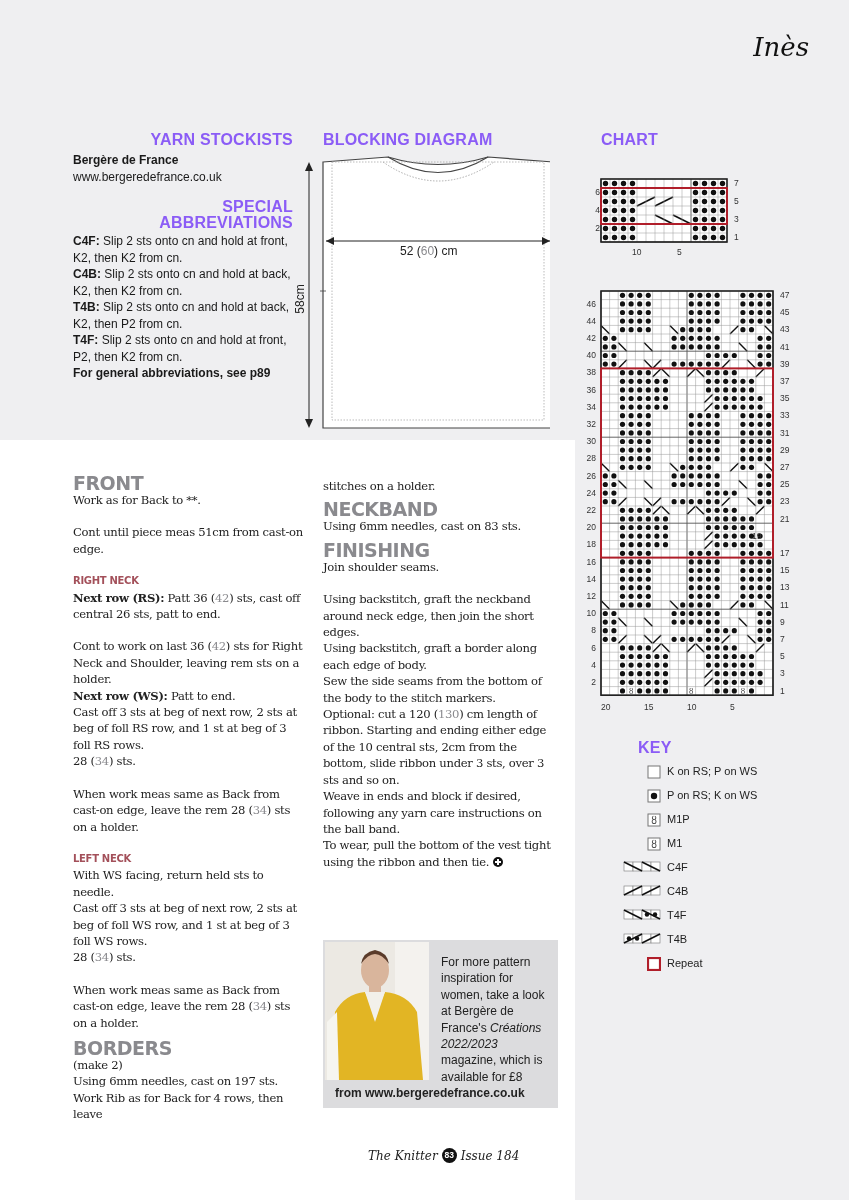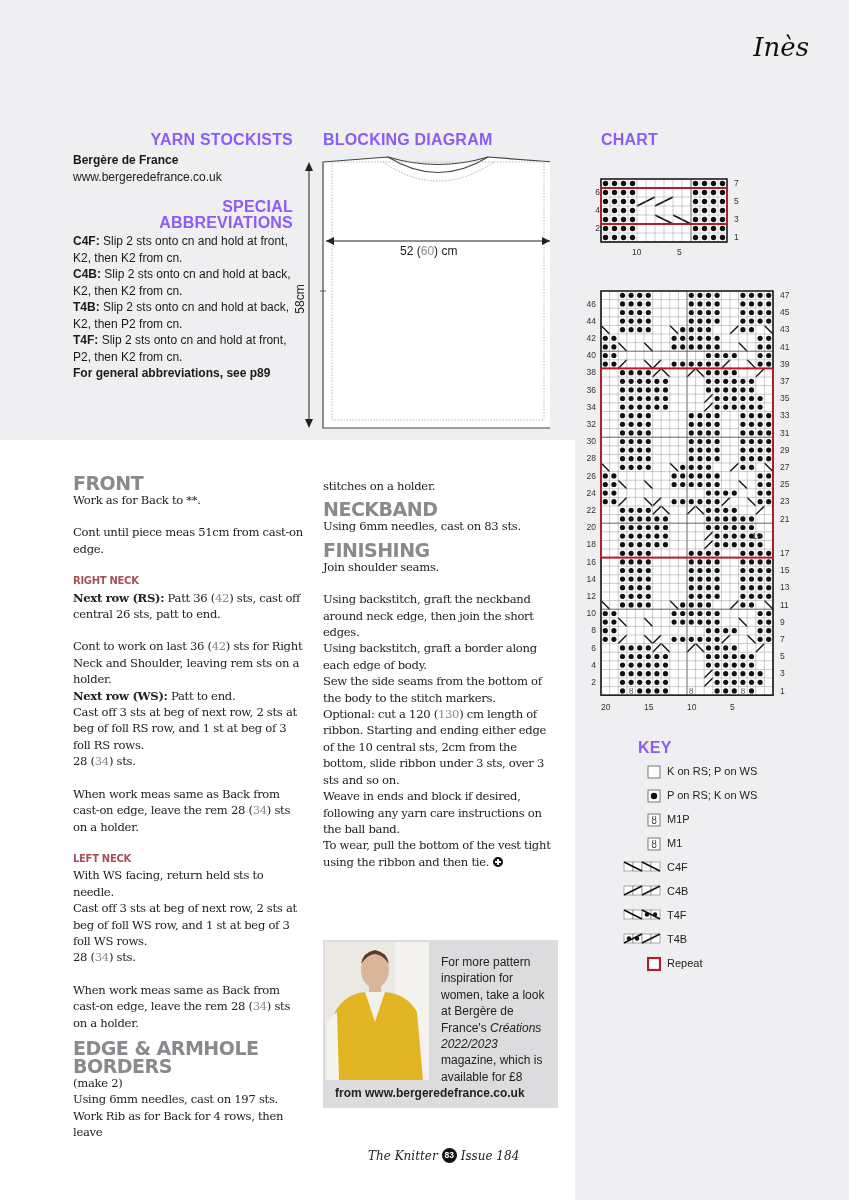--- a/index.html
+++ b/index.html
@@ -939,21 +939,20 @@
   <p class="para"><span>When work meas same as Back from cast-on edge, leave the rem 28 (</span><span class="dim">34</span><span>) sts on a holder.</span></p>
   <div class="sp"></div>
   <div class="sub-red">LEFT NECK</div>
   <p class="para">With WS facing, return held sts to needle.</p>
   <p class="para">Cast off 3 sts at beg of next row, 2 sts at beg of foll WS row, and 1 st at beg of 3 foll WS rows.</p>
   <p class="para"><span>28 (</span><span class="dim">34</span><span>) sts.</span></p>
   <div class="sp"></div>
   <p class="para"><span>When work meas same as Back from cast-on edge, leave the rem 28 (</span><span class="dim">34</span><span>) sts on a holder.</span></p>
   <div style="height:8px"></div>
   <div class="h-big">
-    <div>EDGE &amp; ARMHOLE</div>
     <div>BORDERS</div>
   </div>
   <p class="para">(make 2)</p>
   <p class="para">Using 6mm needles, cast on 197 sts.</p>
   <p class="para">Work Rib as for Back for 4 rows, then leave</p>
 </div>
 
 <div class="midcol body-font">
   <p class="para">stitches on a holder.</p>
   <div style="height:6px"></div>

